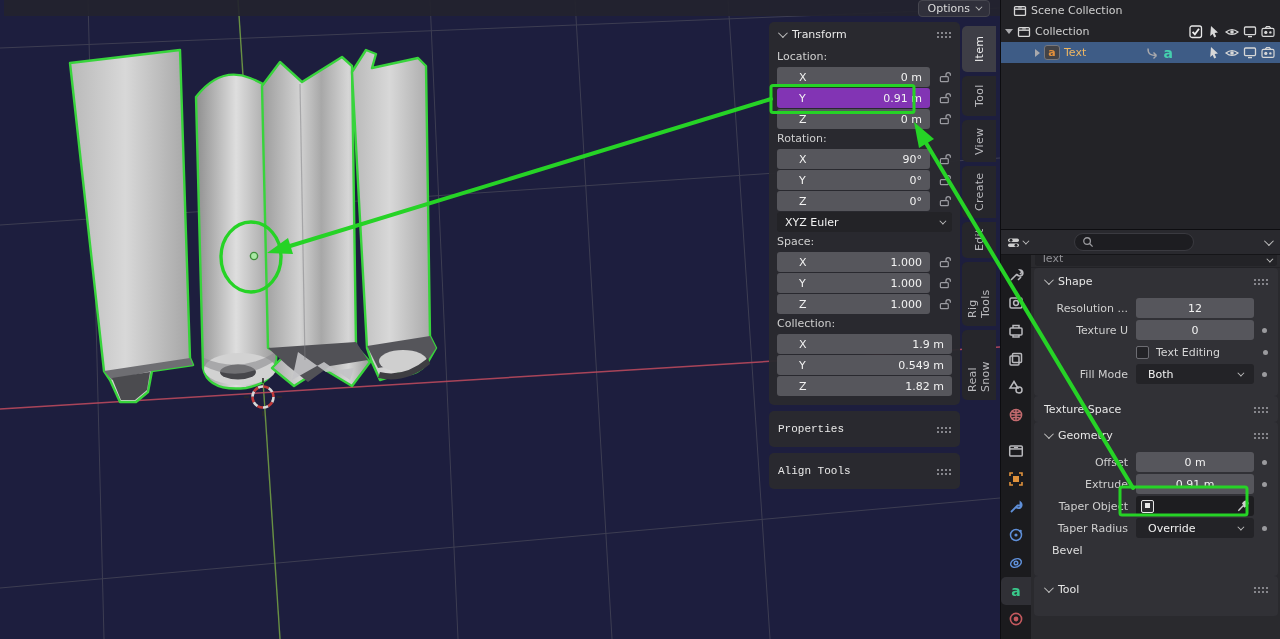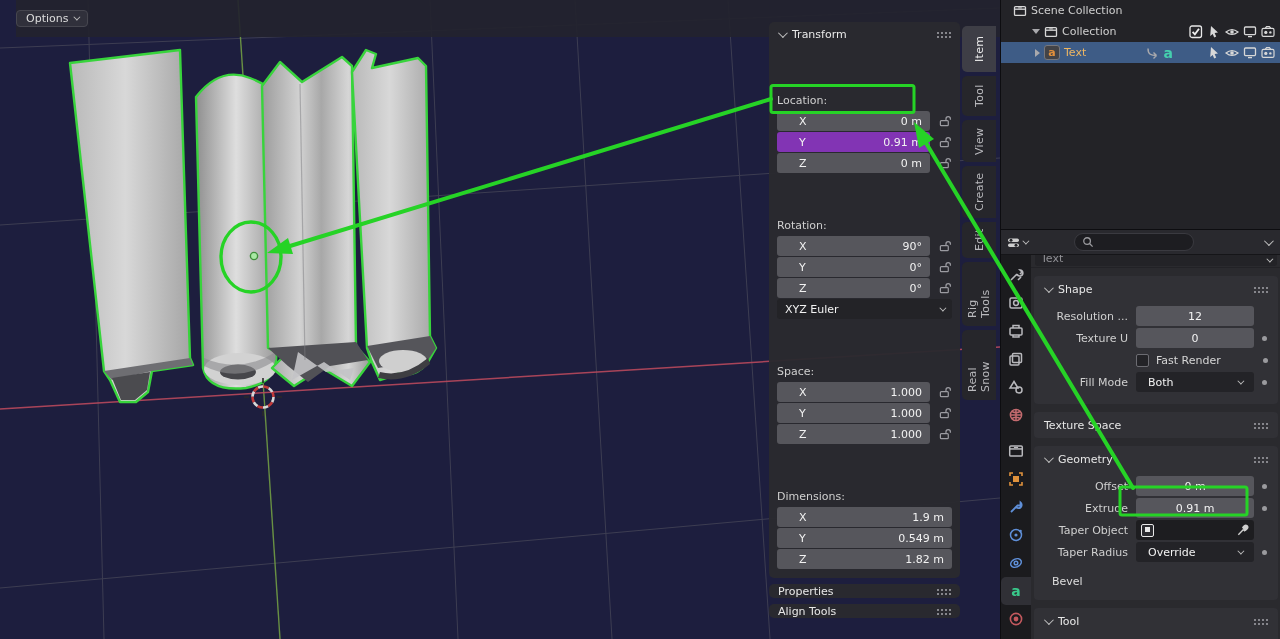--- a/index.html
+++ b/index.html
@@ -3,49 +3,49 @@
 <meta charset="utf-8">
 <style>
   * { margin:0; padding:0; box-sizing:border-box; }
   html,body { width:1280px; height:639px; overflow:hidden; background:#101014;
     font-family:"DejaVu Sans","Liberation Sans",sans-serif; font-size:11px; color:#d6d6d6; }
   .stage { position:relative; width:1280px; height:639px; }
 
   
   .vp { position:absolute; left:0; top:0; width:1000px; height:639px; background:#1d1e3e; overflow:hidden; }
   .vpsvg { position:absolute; left:0; top:0; }
-  .vp-header { position:absolute; left:16px; top:0; width:1000px; height:37px;
-    background:rgba(35,35,46,.92); display:flex; align-items:center; justify-content:flex-start; }
+  .vp-header { position:absolute; left:4px; top:0; width:1000px; height:16px;
+    background:rgba(35,35,46,.92); display:flex; align-items:center; justify-content:flex-end; }
   .options-btn { display:flex; align-items:center; gap:5px; height:17px; margin-right:14px;
     padding:0 9px; background:#30303b; border:1px solid #46464f; border-radius:4px; color:#dcdcdc; }
 
   
   .chev { width:7px; height:7px; border-right:1.6px solid #bfbfbf; border-bottom:1.6px solid #bfbfbf;
     transform:rotate(45deg) translateY(-2px); display:inline-block; }
   .chev.small { width:5px; height:5px; }
 
   
   .npanel { position:absolute; left:769px; top:22px; width:191px; }
   .panel { background:rgba(42,42,47,.96); border-radius:5px; margin-bottom:6px; }
   .phead { height:24px; display:flex; align-items:center; gap:7px; padding:0 9px; color:#e8e8e8; }
   .grip { margin-left:auto; width:15px; height:7px;
     background-image:radial-gradient(#86868c 1px, transparent 1.1px); background-size:4px 4px; }
   .pbody { padding:2px 8px 8px 8px; }
-  .plabel { height:18px; line-height:18px; color:#cfcfcf;margin-top:44px; }
+  .plabel { height:18px; line-height:18px; color:#cfcfcf; }
   .frow { display:flex; align-items:center; height:20px; margin:1px 0; }
   .field { flex:1; height:20px; background:#56565c; border-radius:3px; display:flex; align-items:center;
     padding:0 8px; color:#f2f2f2; }
   .field .fl { margin-left:14px; }
   .field .fv { margin-left:auto; }
   .field.purple { background:#8234b4; }
   .field.dd { background:#232327; }
   .field.dd .chev { margin-left:auto; }
   .lockc { width:22px; display:flex; justify-content:flex-end; color:#9b9ba1; }
   .lockc svg { width:13px; height:13px; }
-  .panel.collapsed .phead { height:14px; }
+  .panel.collapsed .phead { height:36px;font-family:Liberation Mono, monospace; }
 
   
   .ntabs { position:absolute; left:962px; top:26px; width:37px; display:flex; flex-direction:column; gap:4px; }
   .ntab { width:34px; background:#26262b; color:#b9b9bd; border-radius:0 5px 5px 0;
     display:flex; align-items:center; justify-content:center;
     writing-mode:vertical-rl; transform:rotate(180deg); padding:8px 0; letter-spacing:.3px; }
   .ntab.active { background:#3e3e46; color:#ececec; }
 
   
   .right { position:absolute; left:1000px; top:0; width:232px; height:639px; background:#232327; border-left:1px solid #0d0d10; }
@@ -80,34 +80,34 @@
     background:#303036; border-radius:5px 0 0 5px; z-index:0; }
   .ptab.active > * { position:relative; z-index:1; }
 
   .pcontent { position:absolute; left:30px; top:255px; width:250px; height:384px; background:#2a2a2e; overflow:hidden; }
   .sliver { height:13px; overflow:hidden; position:relative; background:#2a2a2e; border-bottom:1px solid #222226; }
   .sliver .dbfield { position:absolute; left:4px; top:-9px; width:230px; height:20px; background:#232327;
     border-radius:0 0 0 3px; display:flex; align-items:flex-end; padding:0 6px 1px 6px; color:#8f8f94; }
   .sliver .dbchev { position:absolute; right:4px; top:-9px; width:18px; height:20px; background:#232327;
     border-radius:0 0 3px 0; display:flex; align-items:flex-end; justify-content:center; padding-bottom:3px; }
 
-  .ppanel { background:#313136; border-radius:4px; margin:8px 3px; }
+  .ppanel { background:#313136; border-radius:4px; margin:0 3px; }
   .pphead { height:26px; display:flex; align-items:center; gap:7px; padding:0 10px; color:#e6e6e6; }
   .ppbody { padding:2px 10px 10px 10px; }
   .prow { display:flex; align-items:center; height:20px; margin:2px 0; }
   .plab { width:84px; text-align:right; margin-right:8px; color:#cfcfcf; white-space:nowrap; }
   .pfield { width:118px; height:20px; background:#56565c; border-radius:3px; display:flex; align-items:center;
     justify-content:center; color:#f2f2f2; }
   .pfield.dd { background:#232327; justify-content:flex-start; padding:0 12px; }
   .pfield.dd .chev { margin-left:auto; }
   .pfield.dark { background:#1d1d20; justify-content:flex-start; padding:0 5px; }
   .adot { width:5px; height:5px; border-radius:50%; background:#9a9a9e; margin-left:8px; flex:0 0 auto; }
   .cb { width:13px; height:13px; background:#232327; border:1px solid #6c6c72; border-radius:2px; margin-right:7px; }
   .cb-lab { color:#d6d6d6; }
-  .subhead { display:flex; align-items:flex-end; gap:7px; height:20px; margin:6px 0 2px 8px; color:#dedede; }
+  .subhead { display:flex; align-items:flex-start; gap:7px; height:20px; margin:6px 0 2px 8px; color:#dedede; }
   .objic { width:13px; height:13px; border:1.4px solid #e8e8e8; border-radius:2px; position:relative; background:#2c2c30; }
   .objic::after { content:""; position:absolute; left:2.5px; top:2.5px; width:5px; height:5px; background:#e8e8e8; }
 
   
   .anno { position:absolute; left:0; top:0; z-index:60; pointer-events:none; }
   .hiddefs { position:absolute; width:0; height:0; }
 </style>
 </head>
 <body>
 
@@ -347,21 +347,21 @@
               <span class="fl">Z</span>
               <span class="fv">1.000</span>
             </div>
             <span class="lockc">
                 <svg viewBox="0 0 14 14">
                   <use href="#i-lock"></use>
                 </svg>
               </span>
           </div>
 
-          <div class="plabel">Dimensions:</div>
+          <div class="plabel">Collection:</div>
           <div class="frow">
             <div class="field">
               <span class="fl">X</span>
               <span class="fv">1.9 m</span>
             </div>
           </div>
           <div class="frow">
             <div class="field">
               <span class="fl">Y</span>
               <span class="fv">0.549 m</span>
@@ -405,21 +405,21 @@
 
   <div class="right">
 
     <div class="outliner">
       <div class="orow" style="padding-left:12px">
         <svg class="oi" viewBox="0 0 14 14">
             <use href="#i-box"></use>
           </svg>
         <span class="lbl">Scene Collection</span>
       </div>
-      <div class="orow" style="padding-left:31px">
+      <div class="orow" style="padding-left:4px">
         <span class="tri down"></span>
         <svg class="oi" viewBox="0 0 14 14">
             <use href="#i-box"></use>
           </svg>
         <span class="lbl">Collection</span>
         <svg class="oi" viewBox="0 0 14 14">
             <use href="#i-check"></use>
           </svg>
         <svg class="oi" viewBox="0 0 14 14">
             <use href="#i-cursor"></use>
@@ -578,21 +578,21 @@
           <div class="prow">
             <span class="plab">Texture U</span>
             <div class="pfield">
                 <span>0</span>
               </div>
             <span class="adot"></span>
           </div>
           <div class="prow">
             <span class="plab"></span>
             <span class="cb"></span>
-            <span class="cb-lab">Fast Render</span>
+            <span class="cb-lab">Text Editing</span>
             <span style="margin-left:auto" class="adot"></span>
           </div>
           <div class="prow">
             <span class="plab">Fill Mode</span>
             <div class="pfield dd">
               <span>Both</span>
               <span class="chev small"></span>
             </div>
             <span class="adot"></span>
           </div>

